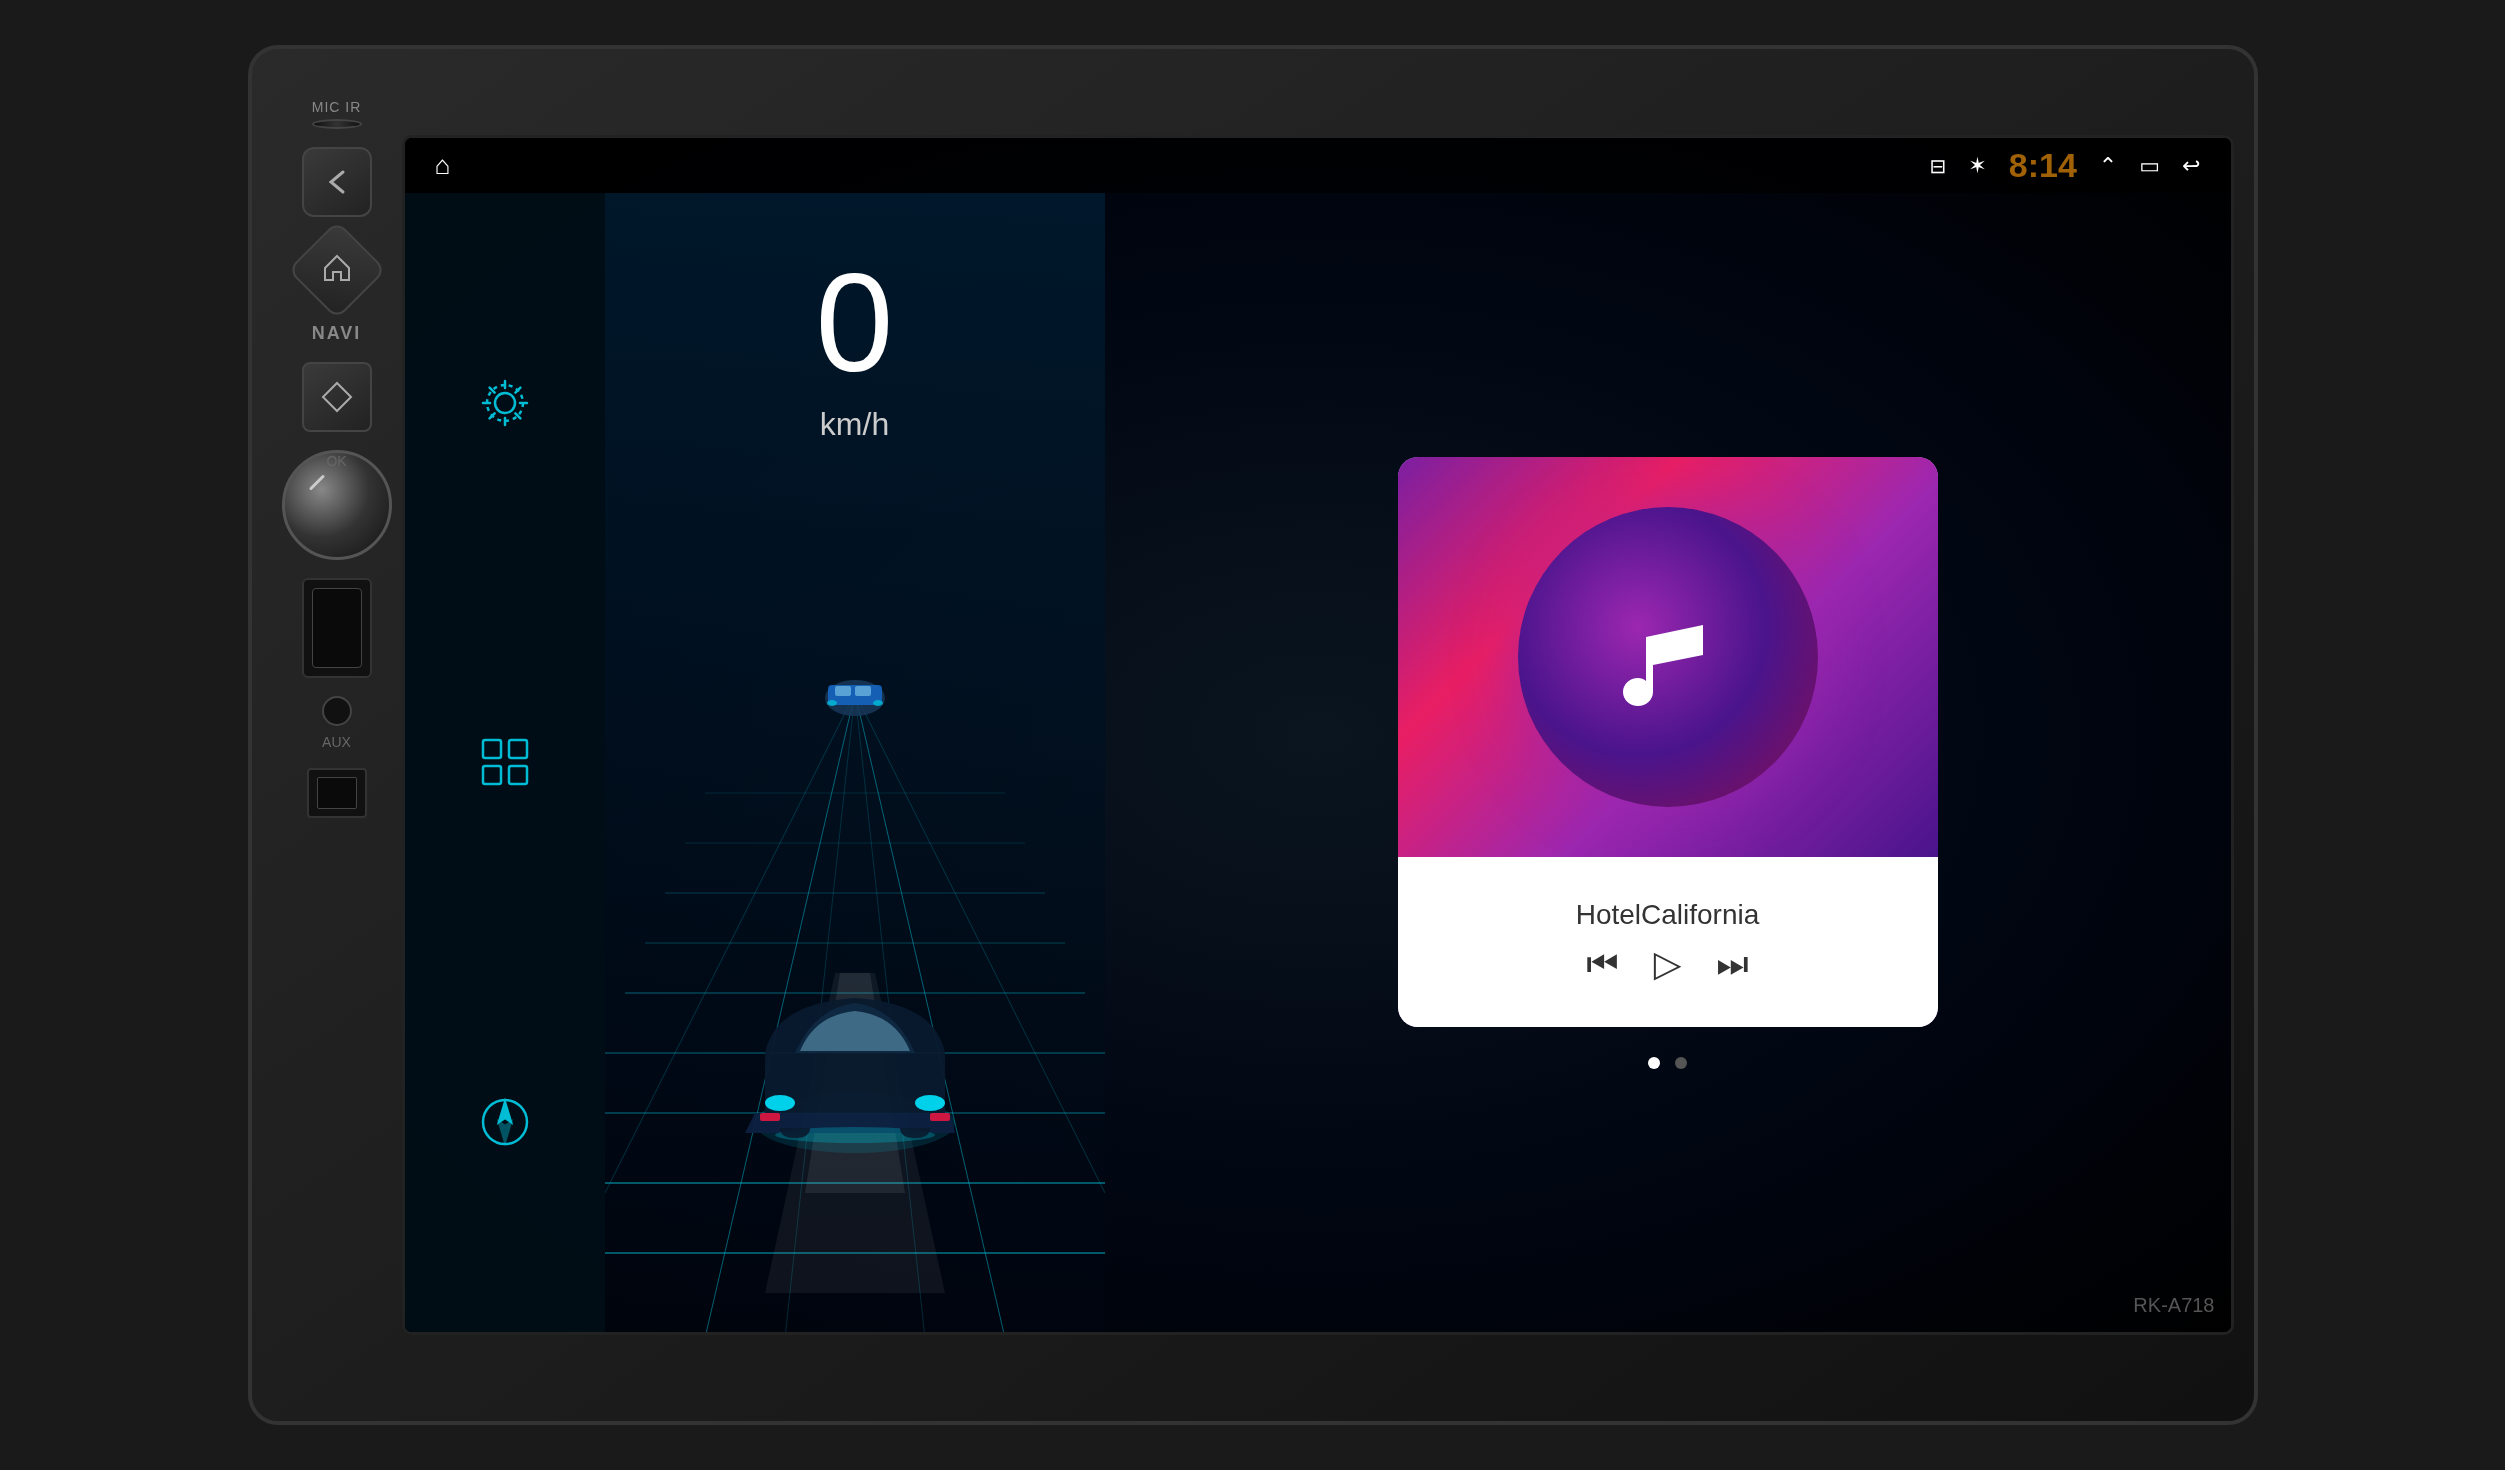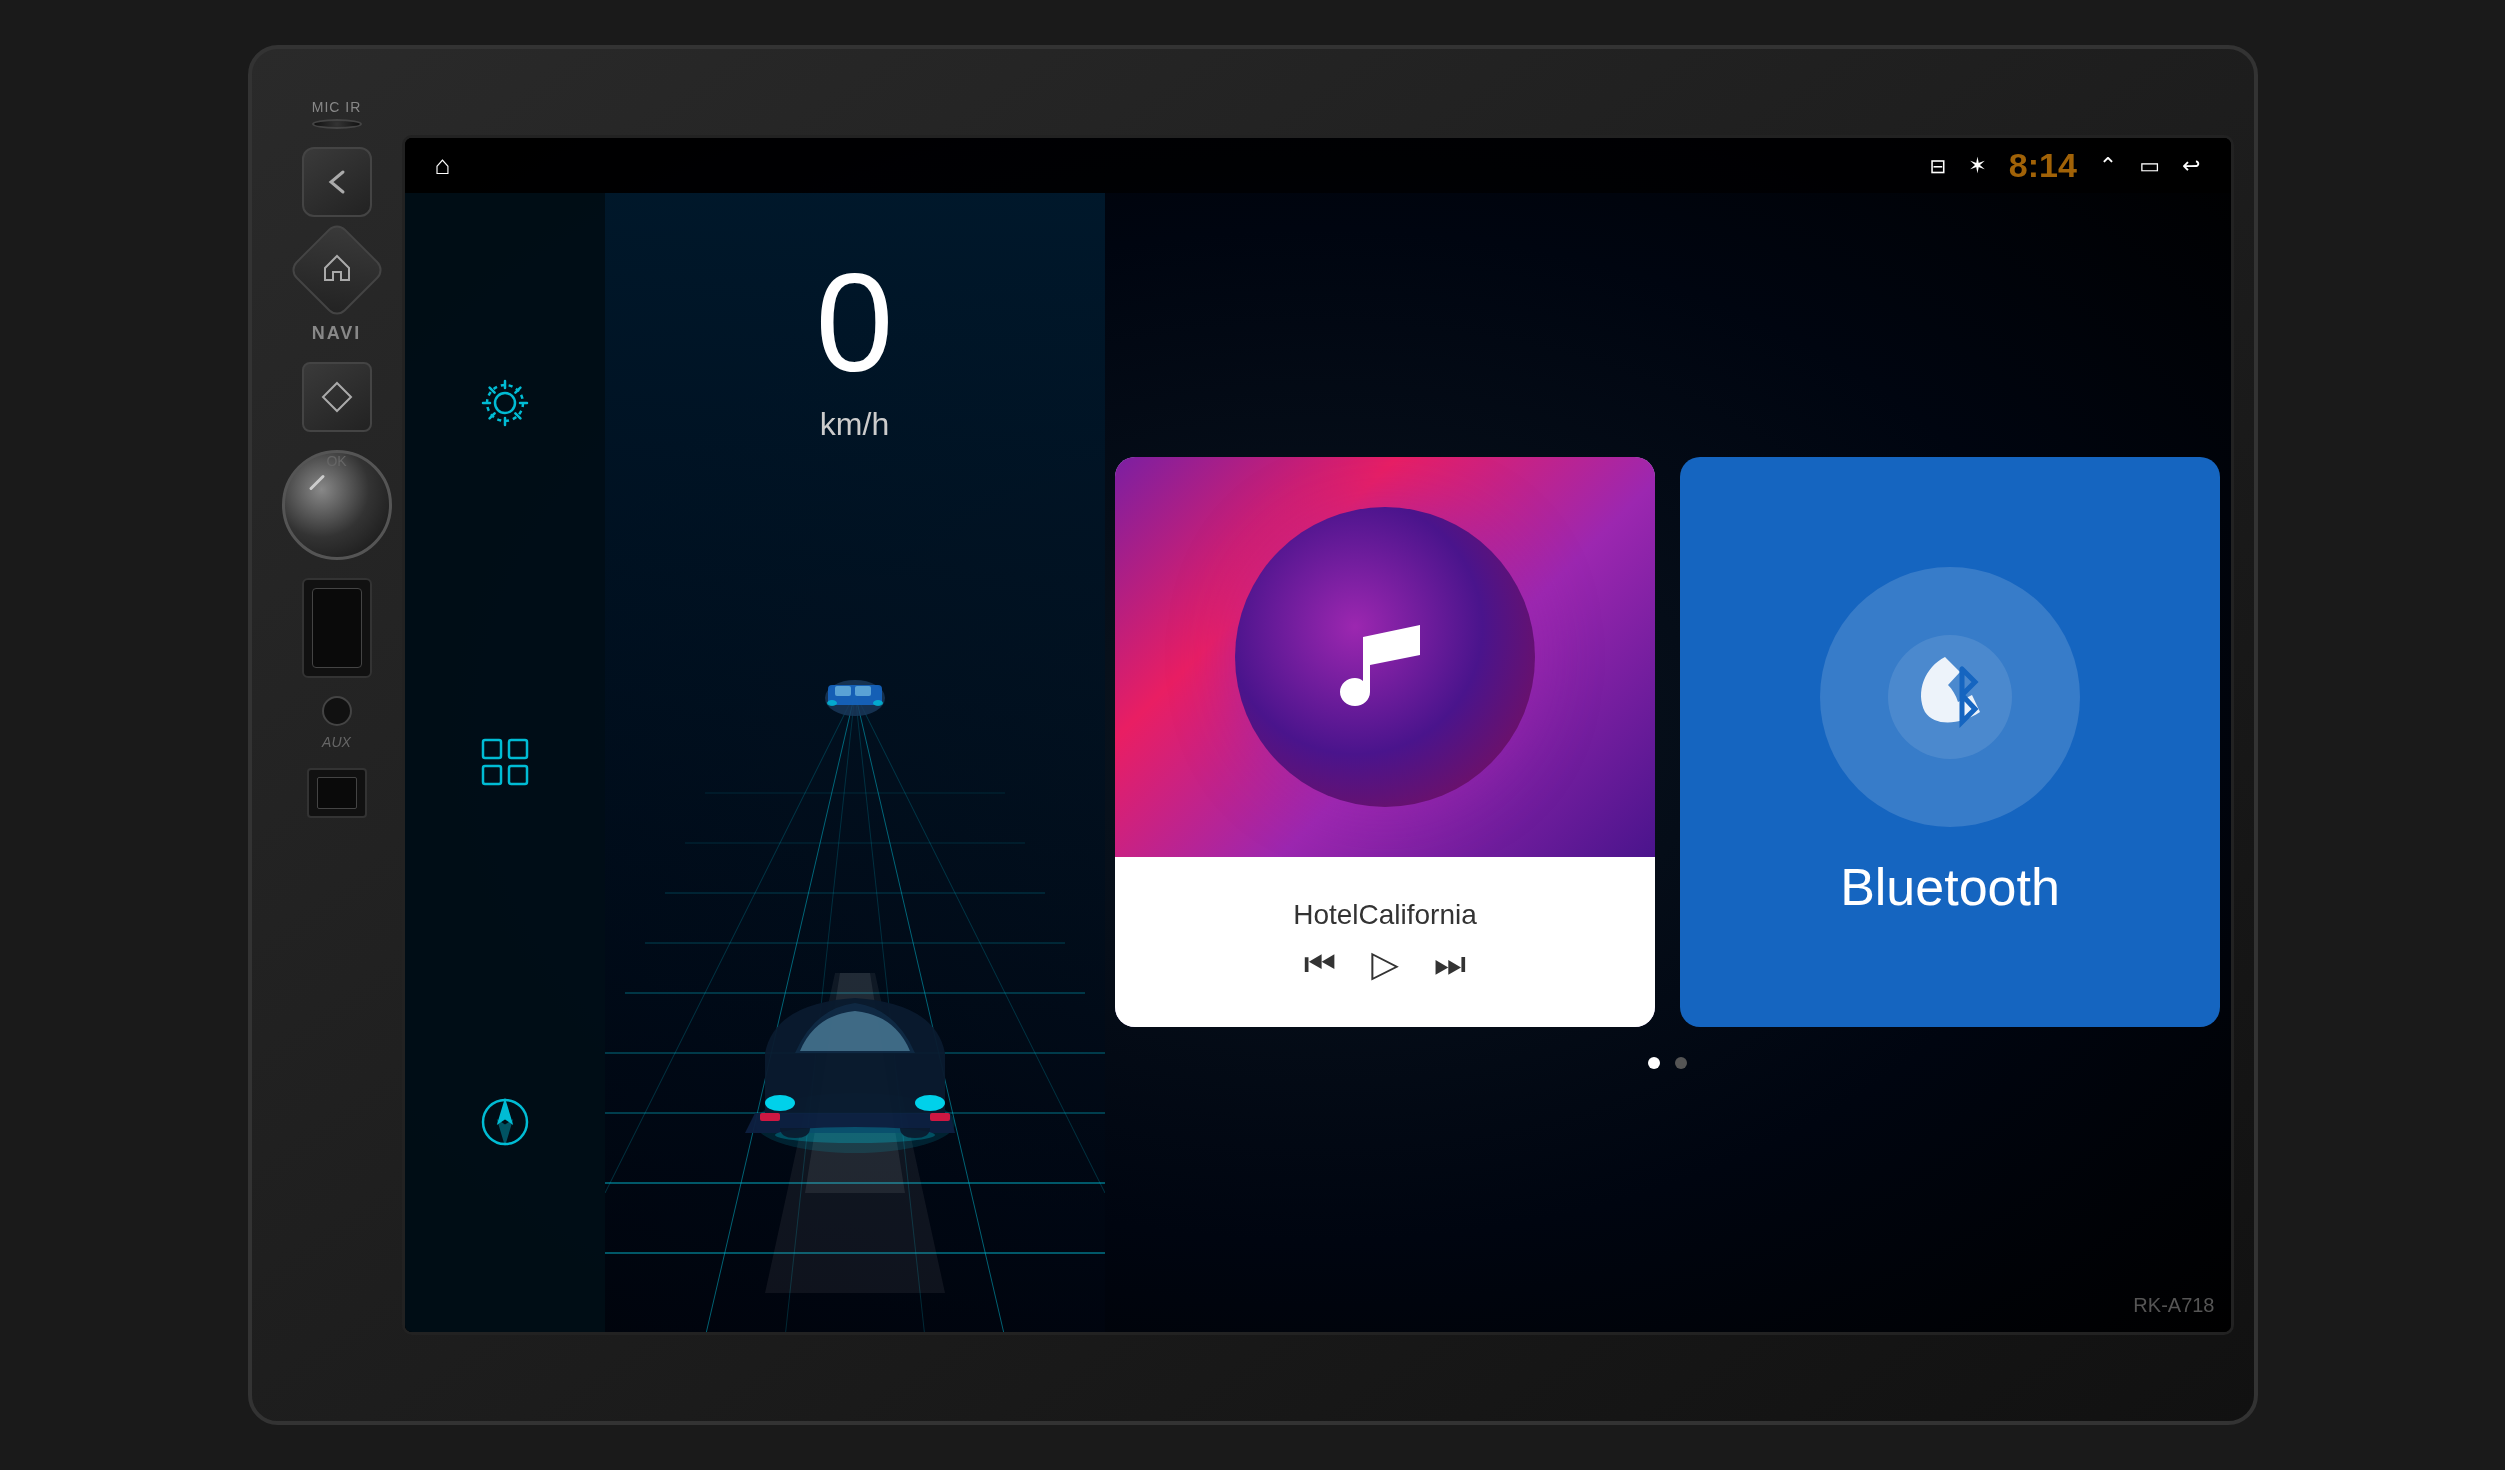--- a/index.html
+++ b/index.html
@@ -161,21 +161,20 @@
       border: 1px solid #444;
       border-radius: 4px;
     }
 
     
     .aux-area {
       display: flex;
       flex-direction: column;
       align-items: center;
       gap: 8px;
-      font-style: italic;
     }
 
     .res-circle {
       width: 30px;
       height: 30px;
       background: #111;
       border: 2px solid #444;
       border-radius: 50%;
     }
 
@@ -685,34 +684,20 @@
           <div class="music-card-bottom">
             <span class="track-name">HotelCalifornia</span>
             <div class="music-controls">
               <button class="ctrl-btn">⏮</button>
               <button class="ctrl-btn">▷</button>
               <button class="ctrl-btn">⏭</button>
             </div>
           </div>
         </div>
 
-        <div class="bt-card">
-          <div class="bt-icon-circle">
-
-            <svg width="140" height="140" viewBox="0 0 140 140">
-
-              <circle cx="70" cy="70" r="62" fill="rgba(255,255,255,0.1)"></circle>
-
-              <path d="M45 85 C35 65 45 40 65 30 L80 45 L68 58 C72 62 76 68 78 75 L92 68 L100 85 C80 98 55 100 45 85 Z" fill="white" opacity="0.9"></path>
-
-              <path d="M82 42 L82 68 L95 55 L82 42 M82 68 L95 82 L82 95 L82 68" stroke="#1565c0" stroke-width="5" fill="none" stroke-linecap="round"></path>
-            </svg>
-          </div>
-          <span class="bt-label">Bluetooth</span>
-        </div>
 
       </div>
 
       <div class="page-dots">
         <div class="dot active"></div>
         <div class="dot"></div>
       </div>
     </div>
 
     <span class="model-label">RK-A718</span>

